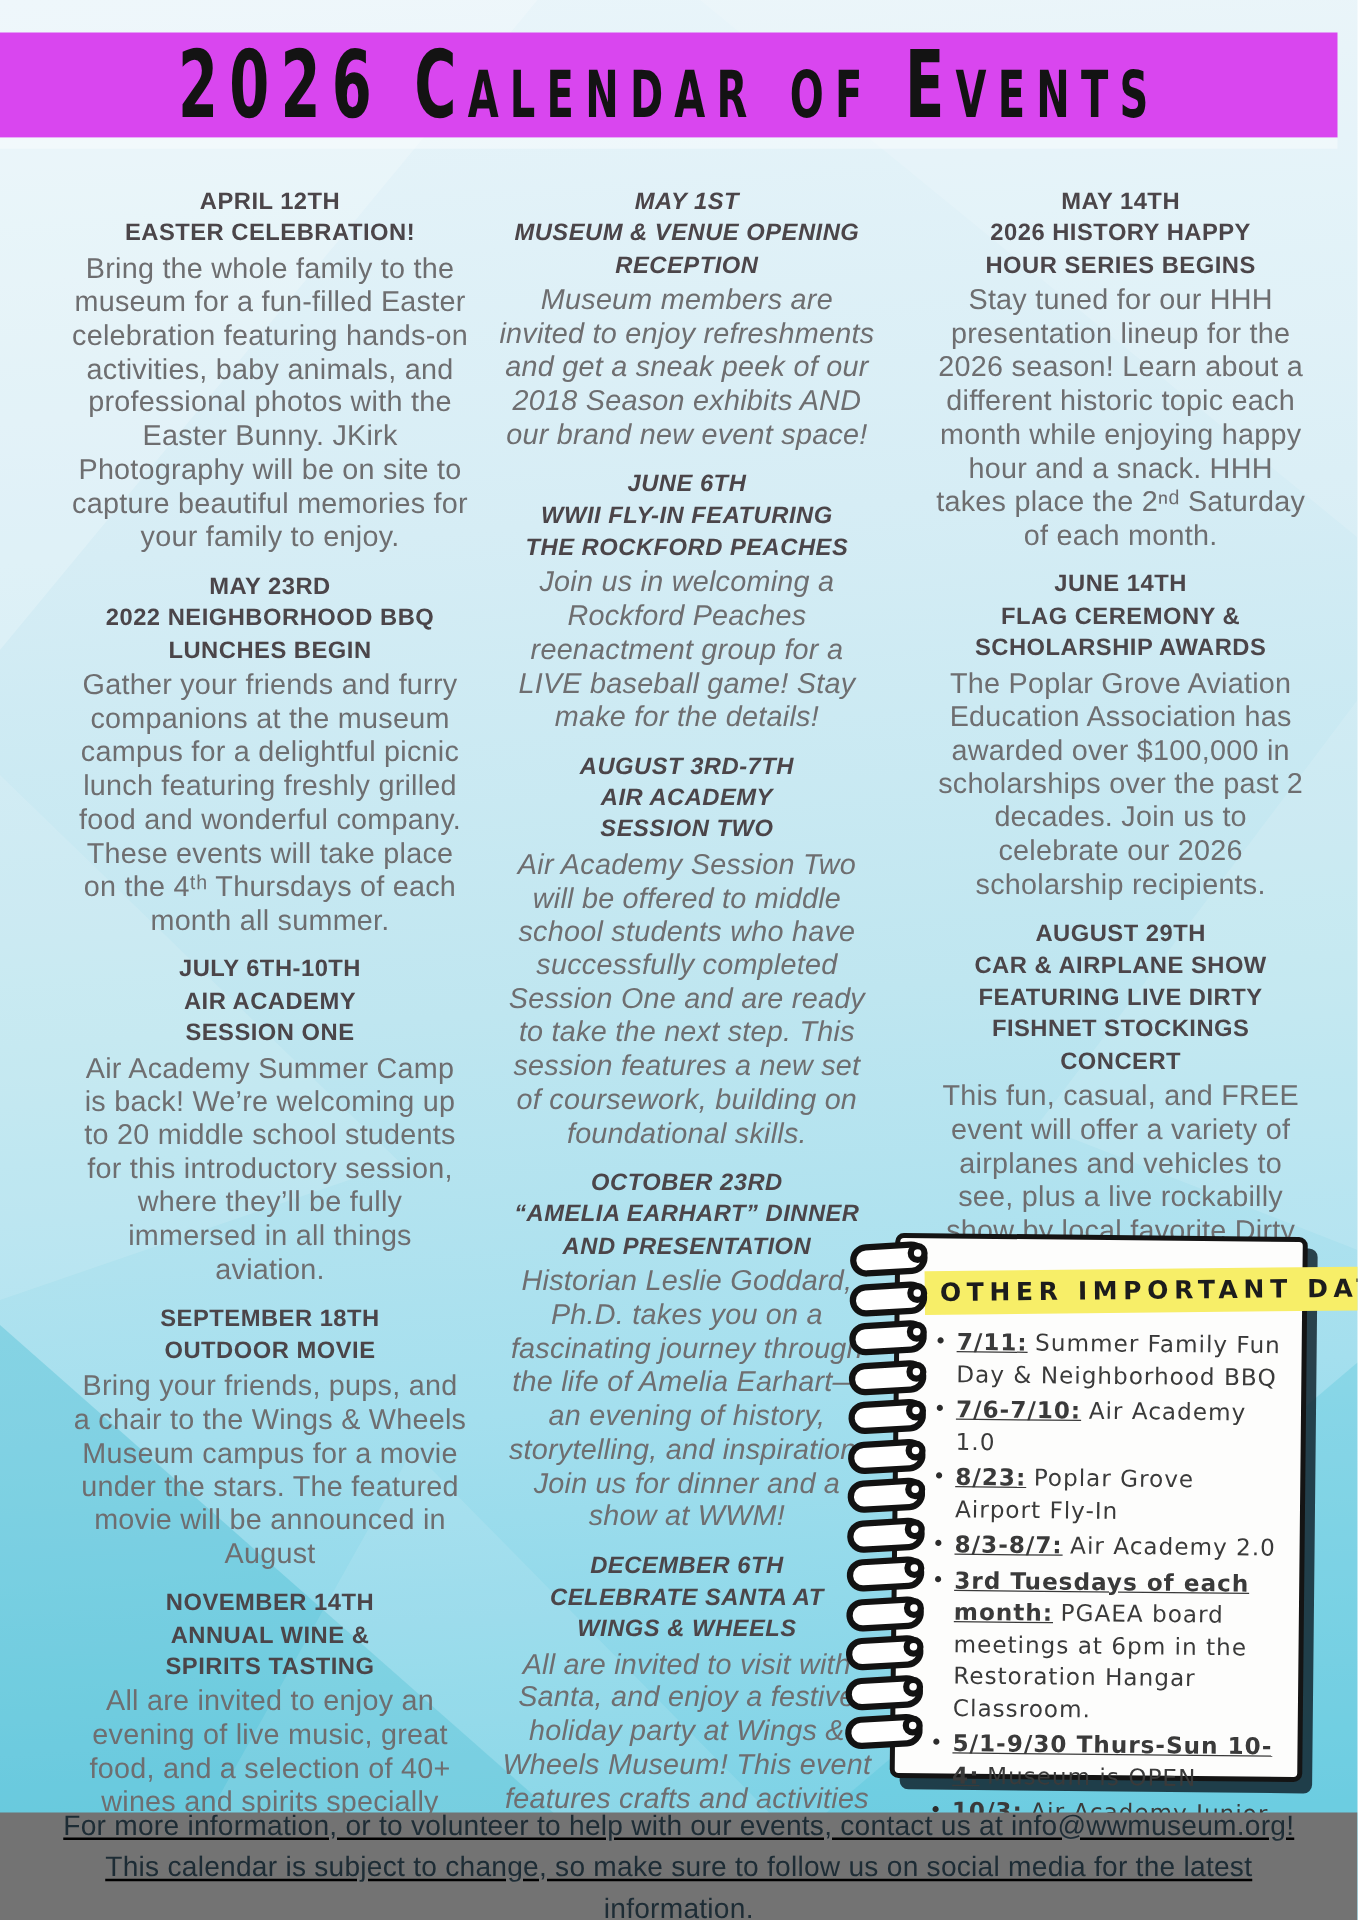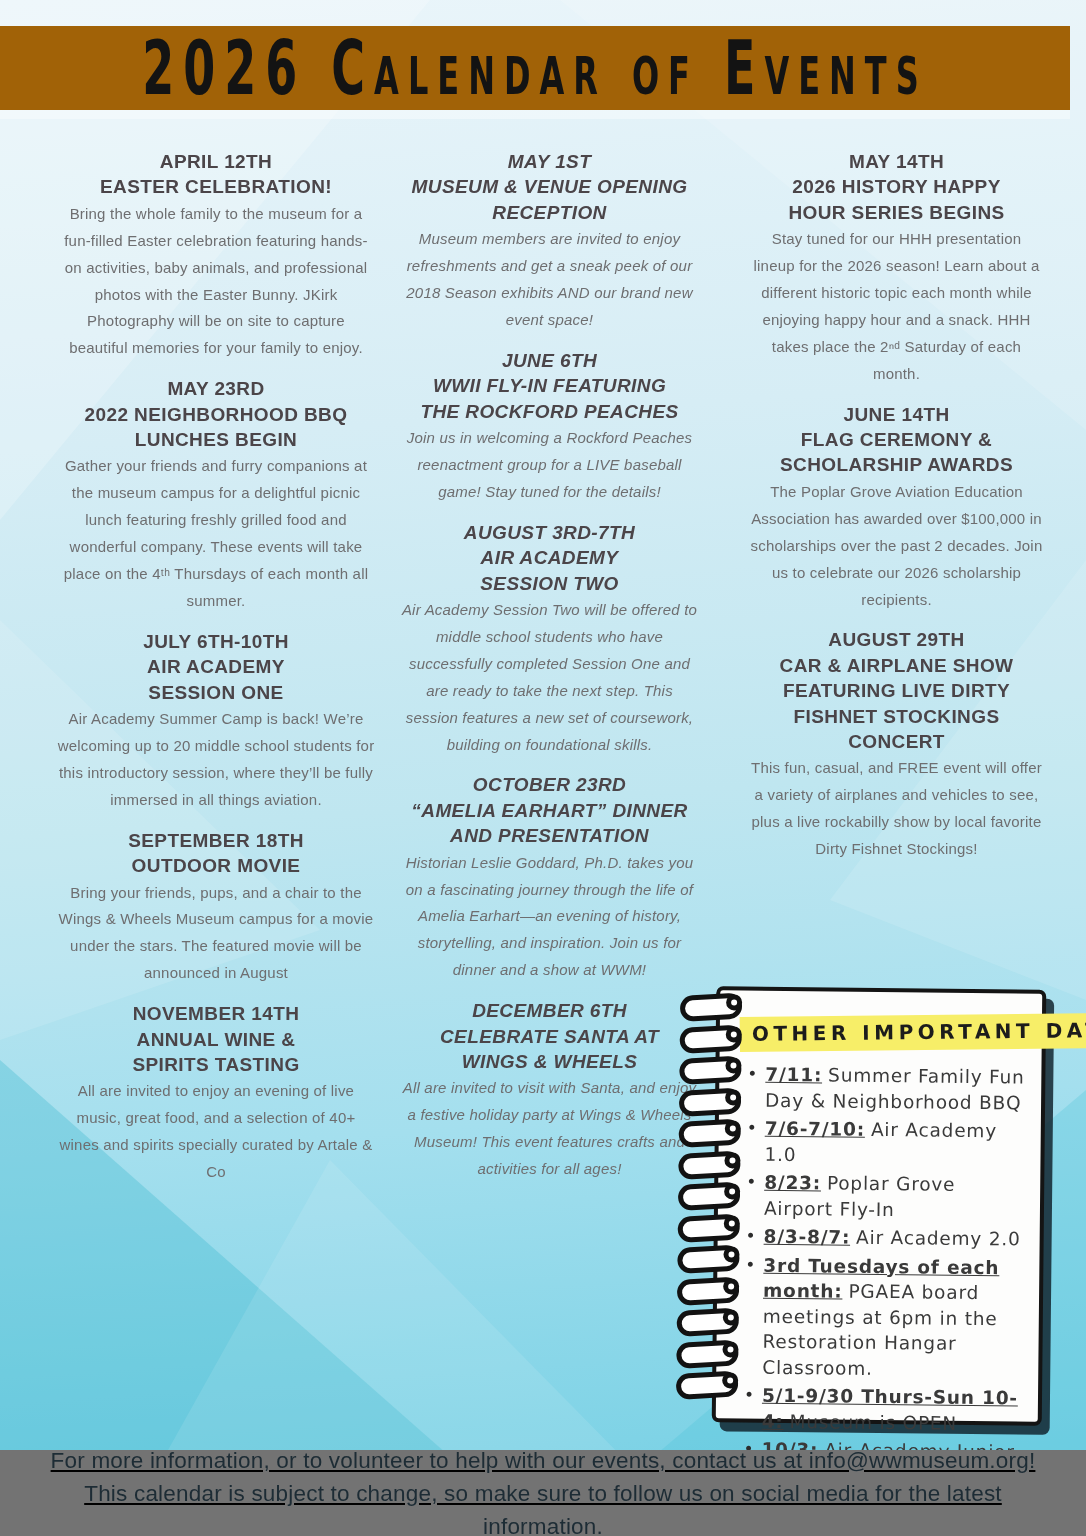--- a/index.html
+++ b/index.html
@@ -6,21 +6,21 @@
   body{
     width:1086px;height:1536px;position:relative;overflow:hidden;
     font-family:"Liberation Sans", sans-serif;
     background:linear-gradient(176deg,#eaf5fa 0%,#d6edf5 28%,#bfe6f0 52%,#a4dfee 72%,#7fd3e6 92%,#6fcde2 100%);
   }
   svg.facets{position:absolute;inset:0;pointer-events:none;}
 
   
   .header-band{
     position:absolute;top:26px;left:0;right:16px;height:84px;
-    background:#a16207;display:flex;align-items:center;justify-content:center;
+    background:#d946ef;display:flex;align-items:center;justify-content:center;
   }
   .header-band::after{
     content:"";position:absolute;left:0;right:0;bottom:-9px;height:9px;
     background:rgba(255,255,255,.4);
   }
   .page-title{
     font-family:"DejaVu Sans", sans-serif;
     font-variant:small-caps;
     font-weight:bold;font-size:46px;letter-spacing:9px;color:#131313;
     transform:scaleY(1.62);white-space:nowrap;
@@ -31,21 +31,21 @@
   .col{display:block;}
   .col1{width:318px;margin-right:23px;}
   .col2{width:303px;margin-right:48px;font-style:italic;}
   .col3{width:295px;}
   .event{margin:0 0 14px 0;}
   .event-heading{
     margin:0;font-size:19px;line-height:25.4px;font-weight:bold;color:#4b4549;
     letter-spacing:.4px;white-space:pre-line;
   }
   .event-body{
-    margin:1px 0 0 0;font-size:15px;line-height:26.9px;color:#6e6e70;
+    margin:1px 0 0 0;font-size:23px;line-height:26.9px;color:#6e6e70;
     letter-spacing:.2px;
   }
 
   
   .notebook{
     position:absolute;left:714px;top:988px;width:330px;height:436px;
     transform:rotate(.6deg);
   }
   .paper{
     position:absolute;inset:0;background:#fdfdfc;border:4px solid #141414;
@@ -145,21 +145,21 @@
         <h3 class="event-heading">MAY 1ST
 MUSEUM &amp; VENUE OPENING
 RECEPTION</h3>
         <p class="event-body">Museum members are invited to enjoy refreshments and get a sneak peek of our 2018 Season exhibits AND our brand new event space!</p>
       </section>
 
       <section class="event">
         <h3 class="event-heading">JUNE 6TH
 WWII FLY-IN FEATURING
 THE ROCKFORD PEACHES</h3>
-        <p class="event-body">Join us in welcoming a Rockford Peaches reenactment group for a LIVE baseball game! Stay tuned for the details!</p>
+        <p class="event-body">Join us in welcoming a Rockford Peaches reenactment group for a LIVE baseball game! Stay make for the details!</p>
       </section>
 
       <section class="event">
         <h3 class="event-heading">AUGUST 3RD-7TH
 AIR ACADEMY
 SESSION TWO</h3>
         <p class="event-body">Air Academy Session Two will be offered to middle school students who have successfully completed Session One and are ready to take the next step. This session features a new set of coursework, building on foundational skills.</p>
       </section>
 
       <section class="event">

